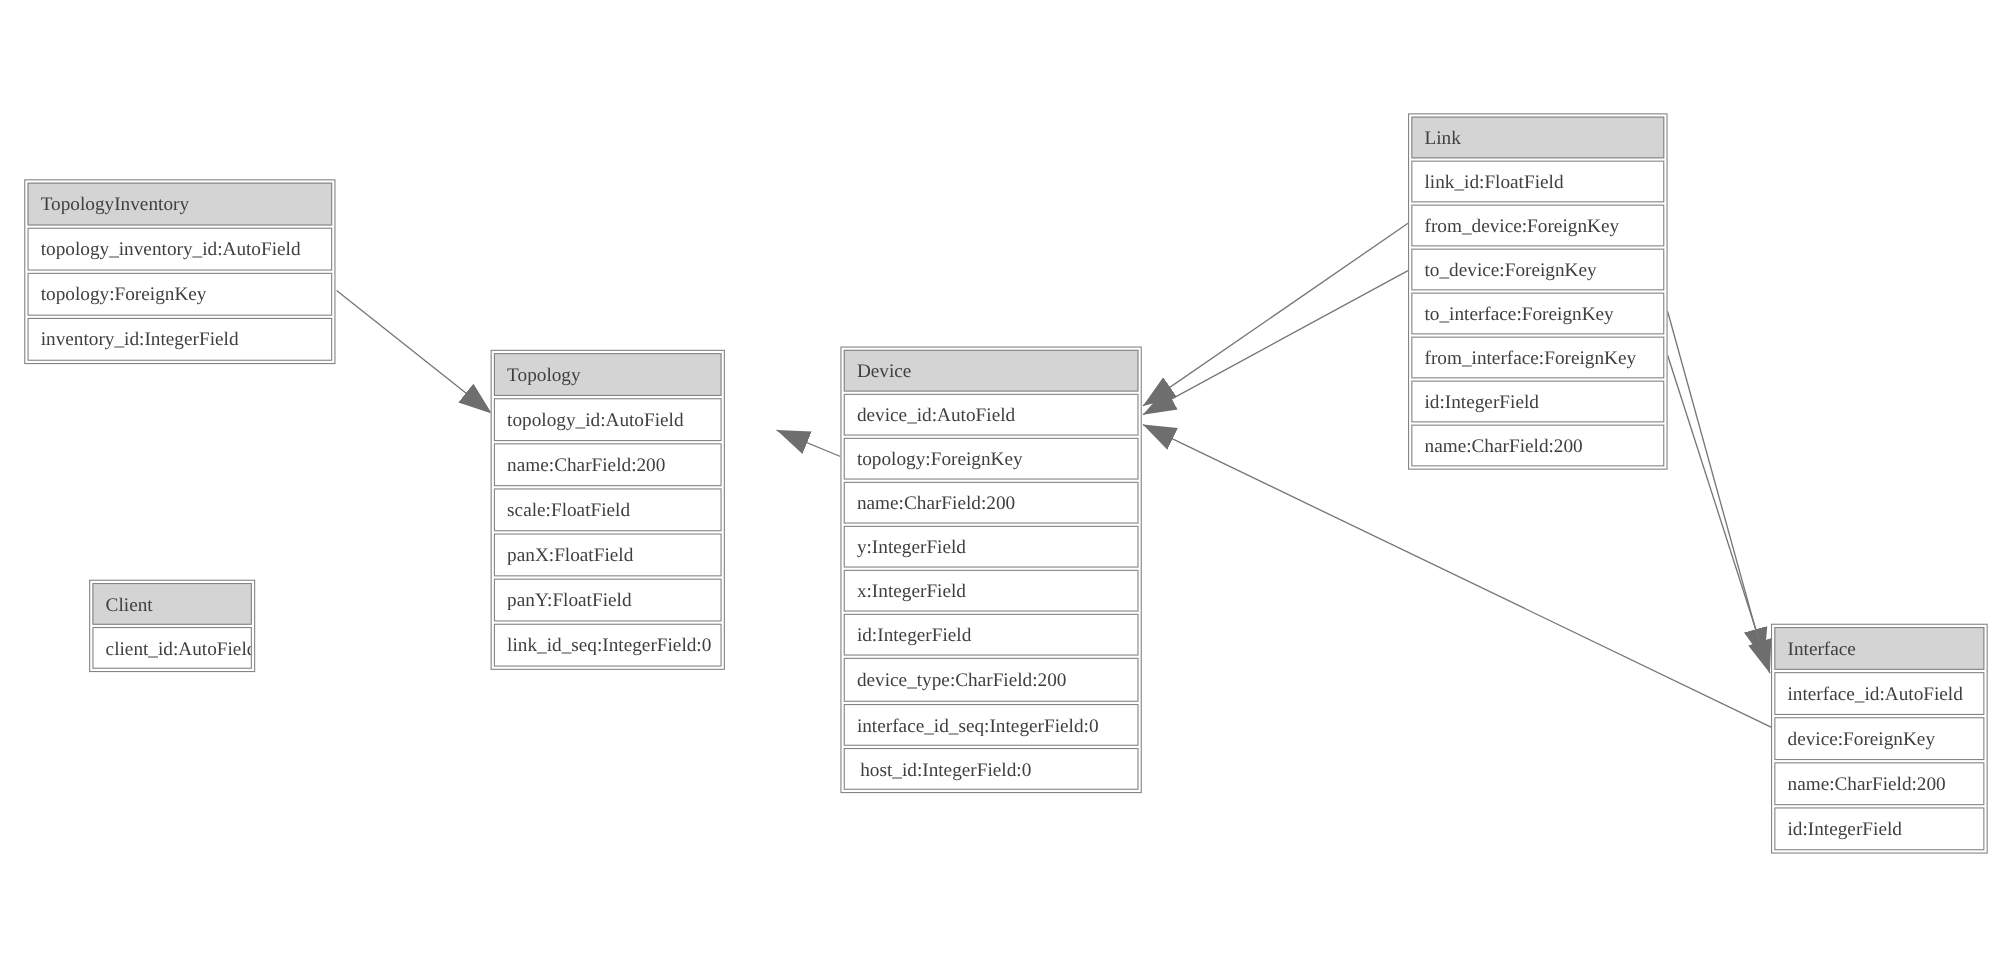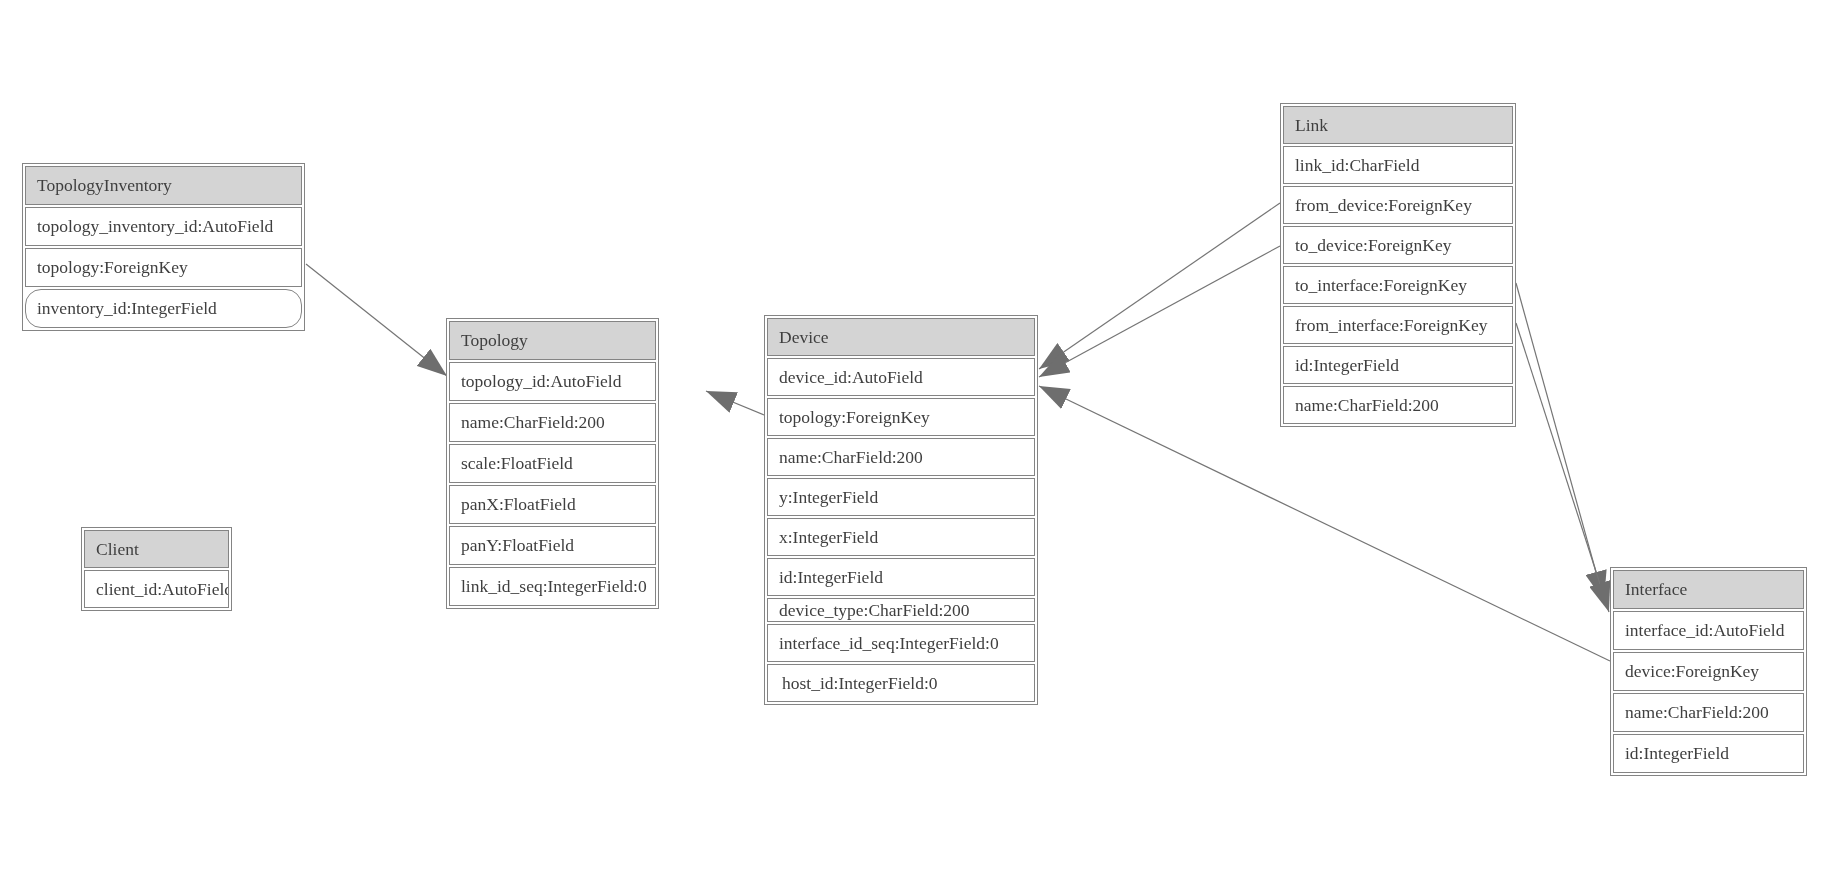--- a/index.html
+++ b/index.html
@@ -67,21 +67,21 @@
         <tr>
           <th style="height: 39px;">TopologyInventory</th>
         </tr>
         <tr>
           <td style="height: 39px;">topology_inventory_id:AutoField</td>
         </tr>
         <tr>
           <td style="height: 39px;">topology:ForeignKey</td>
         </tr>
         <tr>
-          <td style="height: 39px; border-radius: 16px;">inventory_id:IntegerField</td>
+          <td style="height: 39px;">inventory_id:IntegerField</td>
         </tr>
       </tbody>
     </table>
     <table class="entity" style="left: 446px; top: 318px; width: 213px;">
       <tbody>
         <tr>
           <th style="height: 39px;">Topology</th>
         </tr>
         <tr>
           <td style="height: 39px;">topology_id:AutoField</td>
@@ -130,37 +130,37 @@
         <tr>
           <td style="height: 38px;">y:IntegerField</td>
         </tr>
         <tr>
           <td style="height: 38px;">x:IntegerField</td>
         </tr>
         <tr>
           <td style="height: 38px;">id:IntegerField</td>
         </tr>
         <tr>
-          <td style="height: 24px;">device_type:CharField:200</td>
+          <td style="height: 40px;">device_type:CharField:200</td>
         </tr>
         <tr>
           <td style="height: 38px;">interface_id_seq:IntegerField:0</td>
         </tr>
         <tr>
           <td style="height: 38px; padding-left: 14px;">host_id:IntegerField:0</td>
         </tr>
       </tbody>
     </table>
     <table class="entity" style="left: 1280px; top: 103px; width: 236px;">
       <tbody>
         <tr>
           <th style="height: 38px;">Link</th>
         </tr>
         <tr>
-          <td style="height: 38px;">link_id:CharField</td>
+          <td style="height: 38px;">link_id:FloatField</td>
         </tr>
         <tr>
           <td style="height: 38px;">from_device:ForeignKey</td>
         </tr>
         <tr>
           <td style="height: 38px;">to_device:ForeignKey</td>
         </tr>
         <tr>
           <td style="height: 38px;">to_interface:ForeignKey</td>
         </tr>

